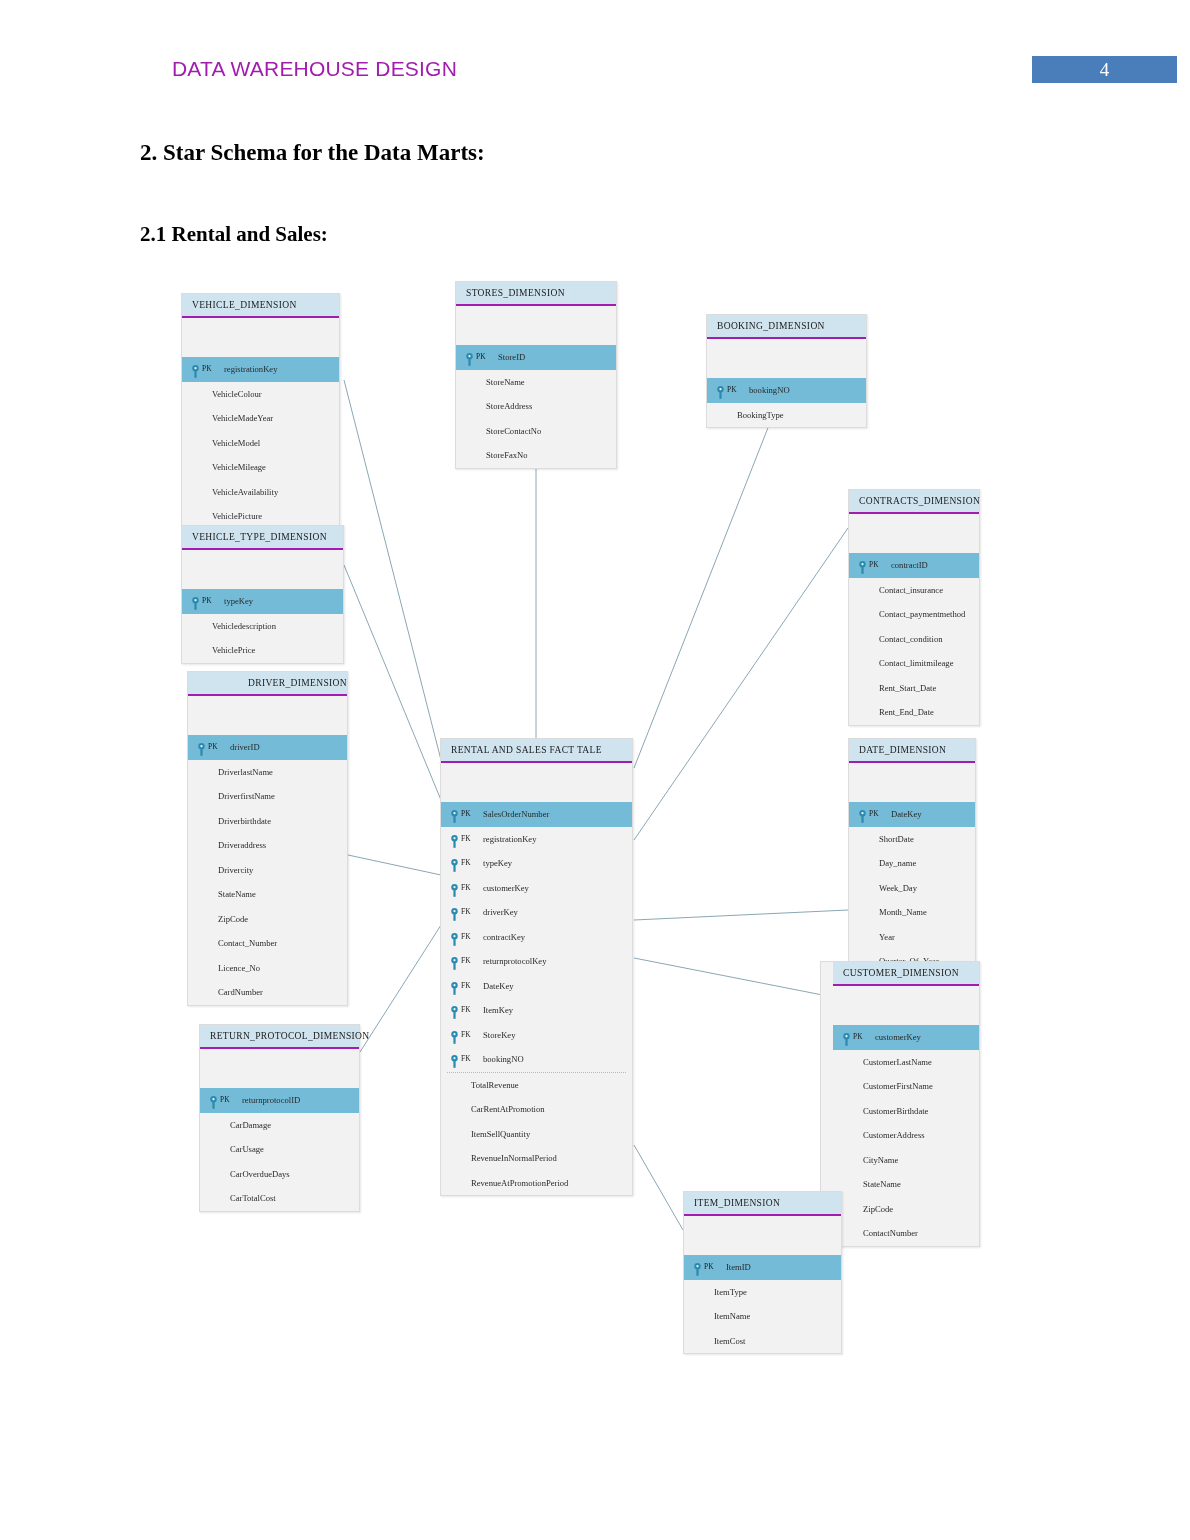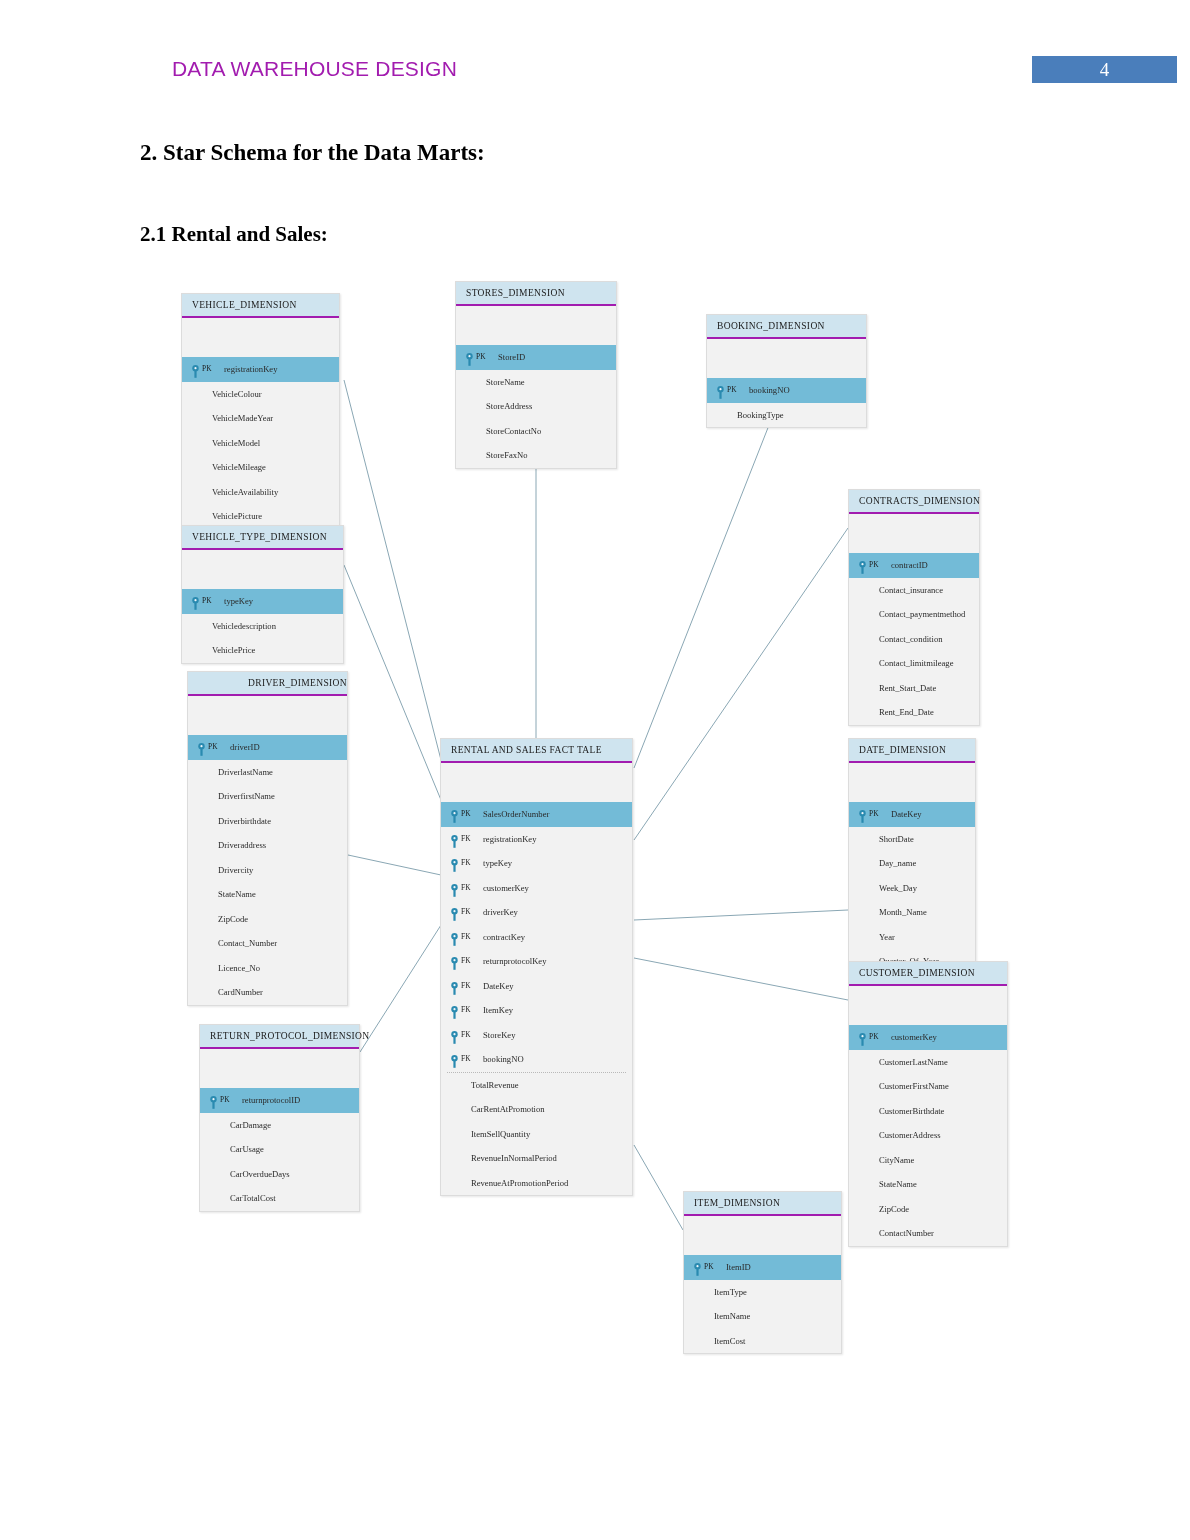--- a/index.html
+++ b/index.html
@@ -345,21 +345,21 @@
           <span class="colname">Month_Name</span>
         </div>
         <div class="row attr">
           <span class="colname">Year</span>
         </div>
         <div class="row attr">
           <span class="colname">Quarter_Of_Year</span>
         </div>
       </div>
     </div>
-    <div class="entity" id="customer-dimension" style="left:848px;top:691px;width:160px;">
+    <div class="entity" id="customer-dimension" style="left:820px;top:691px;width:160px;padding-left:12px;">
       <div class="entity-title">CUSTOMER_DIMENSION</div>
       <div class="entity-rows">
         <div class="row pk">
           <span class="key-icon"><svg width="9" height="13" viewBox="0 0 9 13">
               <circle cx="4.5" cy="3.2" r="3.2" fill="#2a8ab0"></circle>
               <circle cx="4.5" cy="3.2" r="1.1" fill="#eef6fa"></circle>
               <rect x="3.4" y="5.6" width="2.2" height="7.2" fill="#2a8ab0"></rect>
             </svg></span>
           <span class="keytag">PK</span>
           <span class="colname">customerKey</span>

